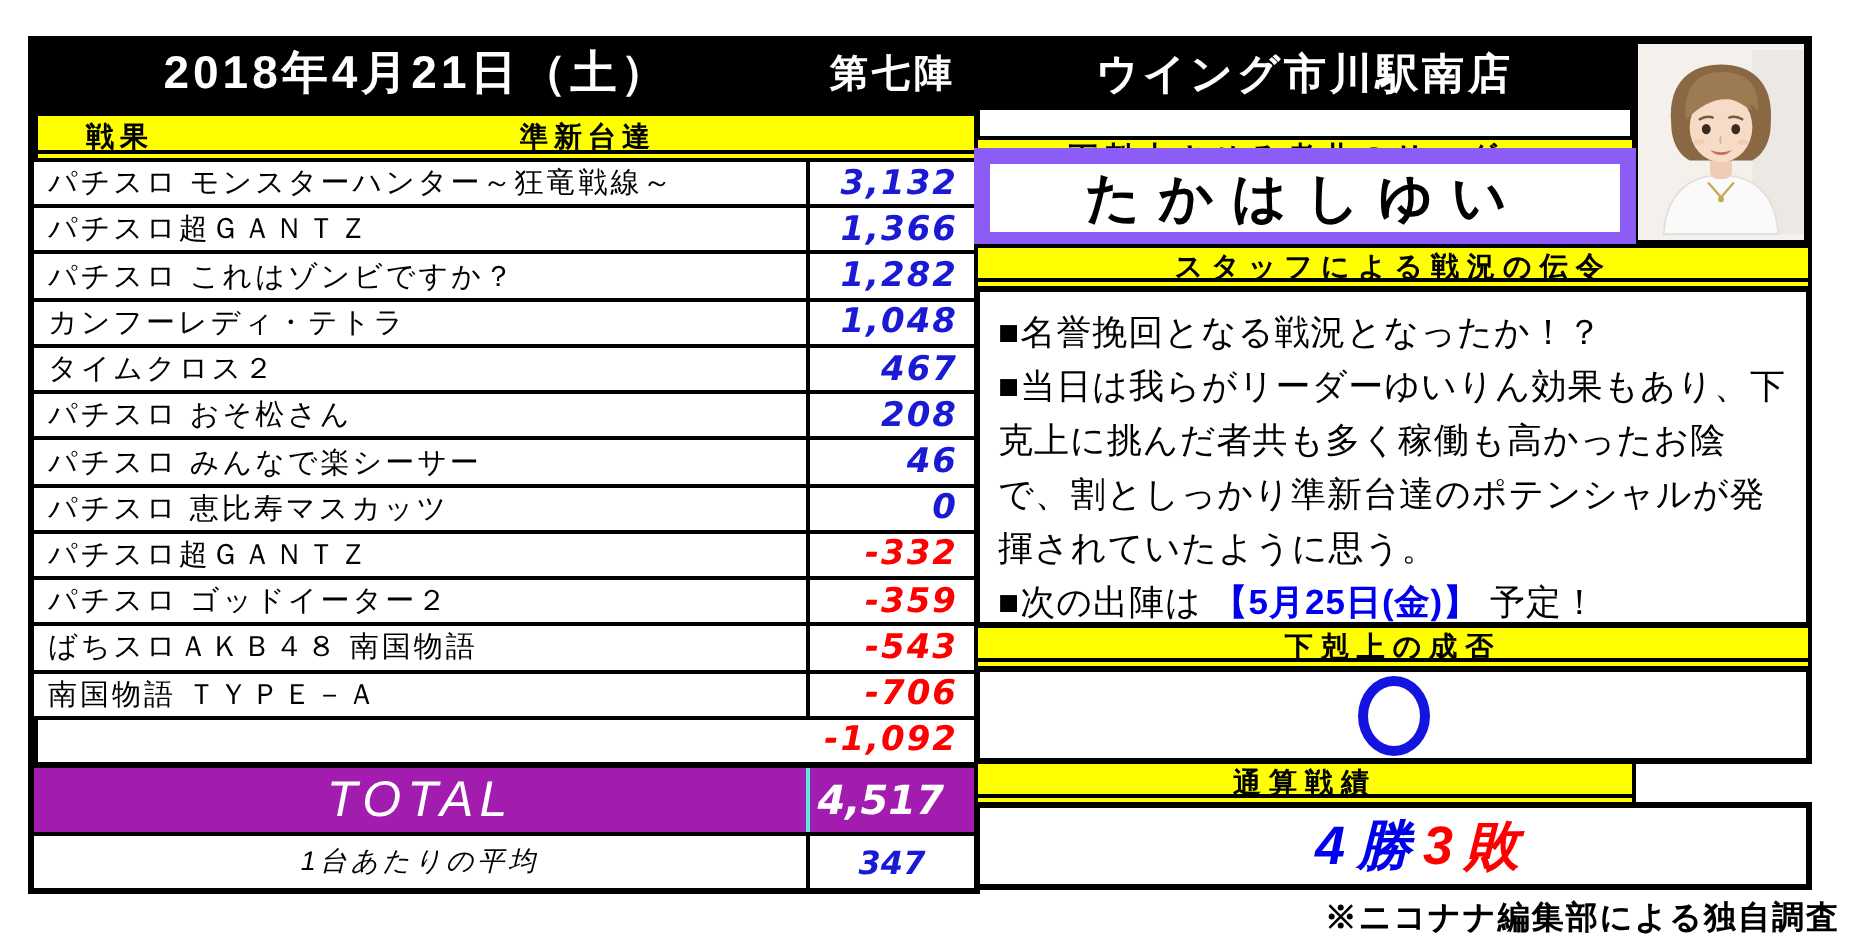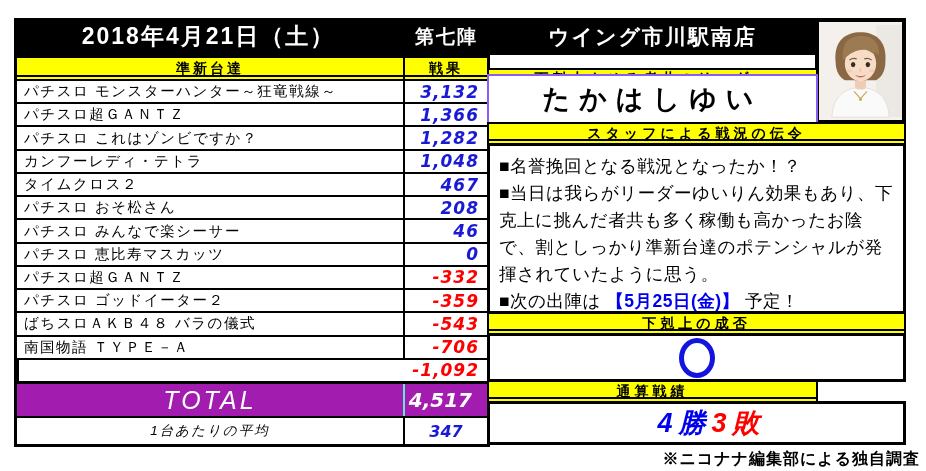--- a/index.html
+++ b/index.html
@@ -50,21 +50,21 @@
                   font-size:16px; font-weight:bold; font-style:italic; color:#1a1ad4;
                   font-family:"DejaVu Sans", sans-serif; }
 
   
   .yellow-head { position:absolute; background:#ffff00; border:2px solid #000;
                  display:flex; align-items:center; justify-content:center;
                  font-size:14px; font-weight:bold; color:#000; letter-spacing:4px;
                  box-shadow: inset 0 -2px 0 #ffff00, inset 0 -4px 0 #000; }
   .leader-head { left:487px; top:68px; width:331px; height:21px; }
   .leader-name-box { position:absolute; left:487px; top:74px; width:331px; height:50px;
-                     border:2px solid #8b5cf6; background:#fff; display:flex; align-items:center; justify-content:center; }
+                     border:8px solid #8b5cf6; background:#fff; display:flex; align-items:center; justify-content:center; }
   .leader-name { font-size:27px; color:#000; letter-spacing:9px; font-weight:bold; }
 
   .staff-head { left:487px; top:122px; width:419px; height:23px; }
   .message-box { position:absolute; left:487px; top:143px; width:419px; height:171px;
                  border:3px solid #000; background:#fff; padding:7px 9px 0 9px;
                  font-size:17.5px; line-height:27px; color:#000; letter-spacing:0.5px; }
   .message-box .hl { color:#0000ee; font-weight:bold; }
 
   .outcome-head { left:487px; top:312px; width:419px; height:23px; }
   .outcome-box { position:absolute; left:487px; top:333px; width:419px; height:49px;
@@ -121,22 +121,22 @@
 
       <path d="M39,54 C42,58 48,58 51,54 C48,56 42,56 39,54 Z" fill="#c96a5e"></path>
 
       <ellipse cx="33" cy="50" rx="3" ry="1.6" fill="#f3c3ab" opacity="0.7"></ellipse>
       <ellipse cx="57" cy="50" rx="3" ry="1.6" fill="#f3c3ab" opacity="0.7"></ellipse>
     </svg>
   </div>
 
   <div class="left-table">
     <div class="lt-header">
+      <div class="hcell hval">戦果</div>
       <div class="hcell hname">準新台達</div>
-      <div class="hcell hval">戦果</div>
     </div>
 
     <div class="lt-row">
       <div class="name">パチスロ モンスターハンター～狂竜戦線～</div>
       <div class="val">3,132</div>
     </div>
     <div class="lt-row">
       <div class="name">パチスロ超ＧＡＮＴＺ</div>
       <div class="val">1,366</div>
     </div>
@@ -166,21 +166,21 @@
     </div>
     <div class="lt-row">
       <div class="name">パチスロ超ＧＡＮＴＺ</div>
       <div class="val neg">-332</div>
     </div>
     <div class="lt-row">
       <div class="name">パチスロ ゴッドイーター２</div>
       <div class="val neg">-359</div>
     </div>
     <div class="lt-row">
-      <div class="name">ばちスロＡＫＢ４８ バラの儀式</div>
+      <div class="name">ばちスロＡＫＢ４８ 南国物語</div>
       <div class="val neg">-543</div>
     </div>
     <div class="lt-row">
       <div class="name">南国物語 ＴＹＰＥ－Ａ</div>
       <div class="val neg">-706</div>
     </div>
     <div class="lt-row">
       <div class="val neg">-1,092</div>
     </div>
 

